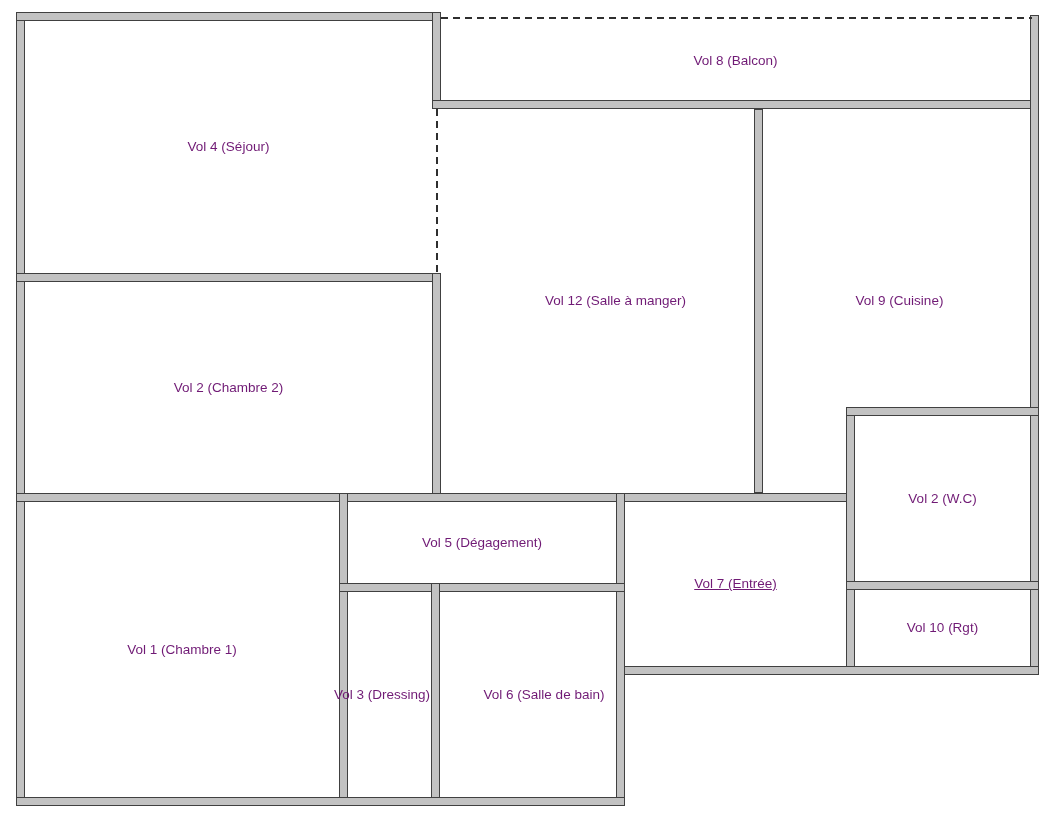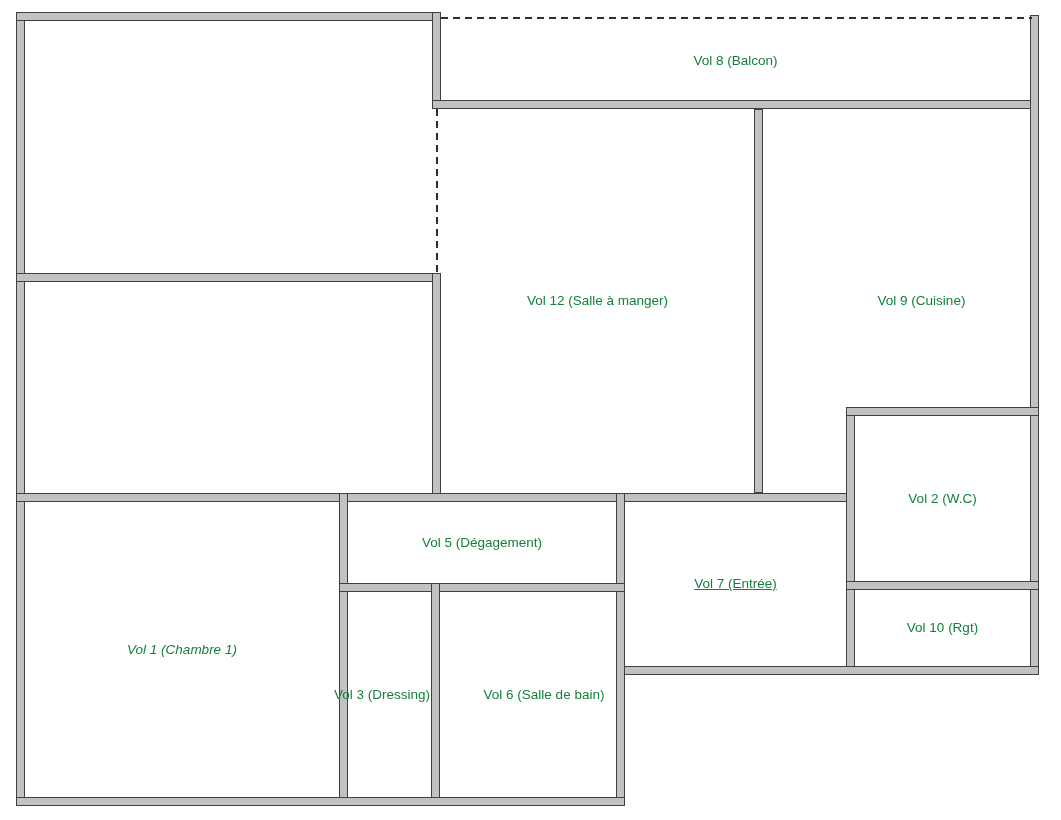--- a/index.html
+++ b/index.html
@@ -17,21 +17,21 @@
     border: 1px solid #404040;
     box-sizing: border-box;
   }
   .room-label {
     position: absolute;
     display: flex;
     align-items: center;
     justify-content: center;
     font-size: 13.5px;
     line-height: 1;
-    color: #15803d;
+    color: #701a75;
     white-space: nowrap;
     overflow: visible;
   }
   .dash-h {
     position: absolute;
     height: 2px;
     background: repeating-linear-gradient(90deg, #2e2e2e 0 7px, transparent 7px 12px);
   }
   .dash-v {
     position: absolute;
@@ -59,24 +59,26 @@
   <div class="wall" style="left:616px; top:666px; width:423px; height:9px;"></div>
   <div class="wall" style="left:339px; top:493px; width:9px;   height:313px;"></div>
   <div class="wall" style="left:616px; top:493px; width:9px;   height:313px;"></div>
   <div class="wall" style="left:339px; top:583px; width:286px; height:9px;"></div>
   <div class="wall" style="left:431px; top:583px; width:9px;   height:223px;"></div>
   <div class="wall" style="left:16px;  top:797px; width:609px; height:9px;"></div>
 
   <div class="dash-h" style="left:441px; top:17px;  width:591px;"></div>
   <div class="dash-v" style="left:436px; top:109px; height:164px;"></div>
 
+  <div class="room-label" style="left:25px;  top:21px;  width:407px; height:252px;">Vol 4 (Séjour)</div>
+  <div class="room-label" style="left:25px;  top:282px; width:407px; height:211px;">Vol 2 (Chambre 2)</div>
   <div class="room-label" style="left:441px; top:21px;  width:589px; height:79px;">Vol 8 (Balcon)</div>
-  <div class="room-label" style="left:441px; top:109px; width:313px; height:384px;">Vol 12 (Salle à manger)</div>
-  <div class="room-label" style="left:763px; top:109px; width:273px; height:384px;padding-left:22px;">Vol 9 (Cuisine)</div>
+  <div class="room-label" style="left:459px; top:109px; width:313px; height:384px;">Vol 12 (Salle à manger)</div>
+  <div class="room-label" style="left:763px; top:109px; width:273px; height:384px;">Vol 9 (Cuisine)</div>
   <div class="room-label" style="left:855px; top:416px; width:175px; height:165px;">Vol 2 (W.C)</div>
   <div class="room-label" style="left:855px; top:590px; width:175px; height:76px;">Vol 10 (Rgt)</div>
   <div class="room-label" style="left:625px; top:502px; width:221px; height:164px;text-decoration:underline;">Vol 7 (Entrée)</div>
   <div class="room-label" style="left:348px; top:502px; width:268px; height:81px;border-radius:22px;">Vol 5 (Dégagement)</div>
-  <div class="room-label" style="left:25px;  top:502px; width:314px; height:295px;font-style:italic;">Vol 1 (Chambre 1)</div>
+  <div class="room-label" style="left:25px;  top:502px; width:314px; height:295px;">Vol 1 (Chambre 1)</div>
   <div class="room-label" style="left:348px; top:592px; width:68px;  height:205px;">Vol 3 (Dressing)</div>
   <div class="room-label" style="left:440px; top:592px; width:176px; height:205px;padding-left:16px;">Vol 6 (Salle de bain)</div>
 
 </div>
 
 </body></html>

